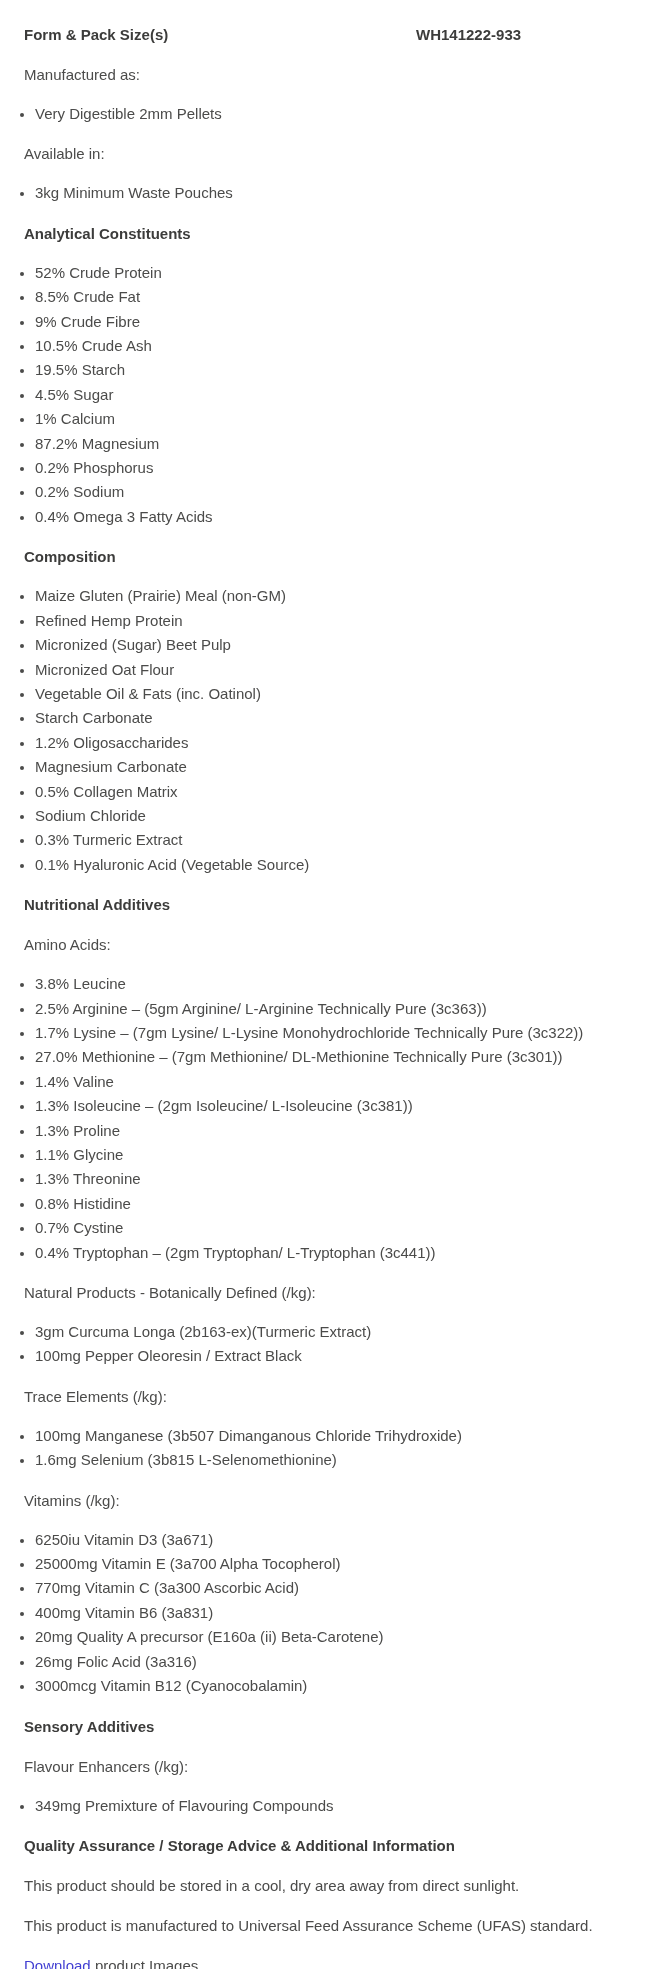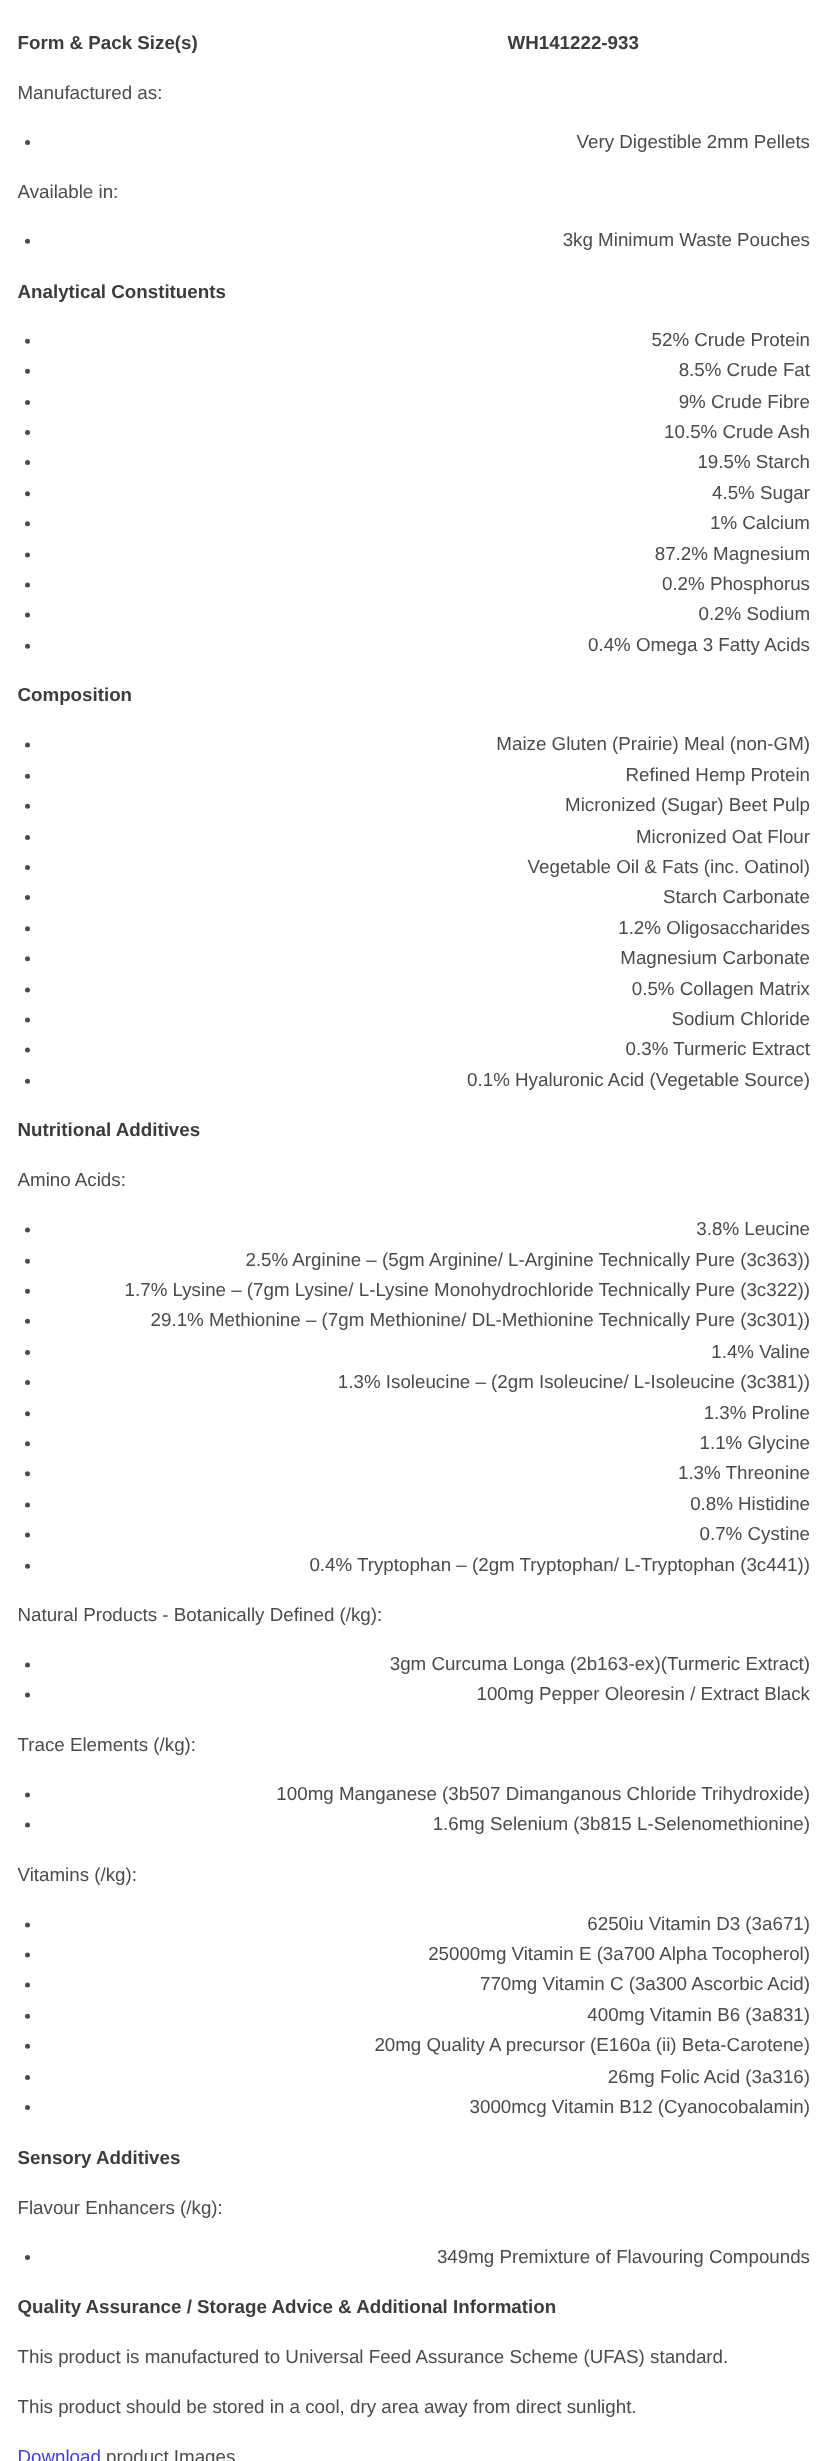--- a/index.html
+++ b/index.html
@@ -5,36 +5,36 @@
   * { margin: 0; padding: 0; box-sizing: border-box; }
   html, body { background: #ffffff; }
   body {
     width: 668px;
     min-height: 1969px;
     font-family: "Liberation Sans", sans-serif;
     font-size: 15px;
     color: var(--text, #4b4b4a);
     padding: 7px 20px 11px 12px;
   }
-  p, h3, .hdr-row { line-height: 25px; margin: 15px 2px; }
+  p, h3, .hdr-row { line-height: 25px; margin: 15px 12px; }
   h3 {
     font-size: 15px;
     font-weight: bold;
     color: var(--heading, #3c3c3b);
   }
   .hdr-row { position: relative; }
   .hdr-row h3 { margin: 0; display: inline-block; }
   .code {
     position: absolute;
     left: 392px;
     top: 0;
     font-weight: bold;
     color: var(--heading, #3c3c3b);
   }
-  ul { margin: 15px 0; padding-left: 23px; list-style: disc outside; text-align: right; }
+  ul { margin: 15px 0; padding-left: 23px; list-style: disc outside; }
   li { line-height: 24.4px; }
   li::marker { font-size: 13px; }
   a { color: var(--link, #413ed2); text-decoration: none; cursor: pointer; }
 </style>
 </head>
 <body>
 
 <div>
 
   <div class="hdr-row">
@@ -83,21 +83,21 @@
       <li>0.1% Hyaluronic Acid (Vegetable Source)</li>
     </ul>
 
   <h3>Nutritional Additives</h3>
 
   <p>Amino Acids:</p>
   <ul>
       <li>3.8% Leucine</li>
       <li>2.5% Arginine – (5gm Arginine/ L-Arginine Technically Pure (3c363))</li>
       <li>1.7% Lysine – (7gm Lysine/ L-Lysine Monohydrochloride Technically Pure (3c322))</li>
-      <li>29.1% Methionine – (7gm Methionine/ DL-Methionine Technically Pure (3c301))</li>
+      <li>27.0% Methionine – (7gm Methionine/ DL-Methionine Technically Pure (3c301))</li>
       <li>1.4% Valine</li>
       <li>1.3% Isoleucine – (2gm Isoleucine/ L-Isoleucine (3c381))</li>
       <li>1.3% Proline</li>
       <li>1.1% Glycine</li>
       <li>1.3% Threonine</li>
       <li>0.8% Histidine</li>
       <li>0.7% Cystine</li>
       <li>0.4% Tryptophan – (2gm Tryptophan/ L-Tryptophan (3c441))</li>
     </ul>
 
@@ -126,20 +126,20 @@
 
   <h3>Sensory Additives</h3>
 
   <p>Flavour Enhancers (/kg):</p>
   <ul>
       <li>349mg Premixture of Flavouring Compounds</li>
     </ul>
 
   <h3>Quality Assurance / Storage Advice &amp; Additional Information</h3>
 
+  <p>This product should be stored in a cool, dry area away from direct sunlight.</p>
+
   <p>This product is manufactured to Universal Feed Assurance Scheme (UFAS) standard.</p>
-
-  <p>This product should be stored in a cool, dry area away from direct sunlight.</p>
 
   <p><a>Download</a>
 <span>product Images.</span></p>
 
 </div>
 
 </body></html>

